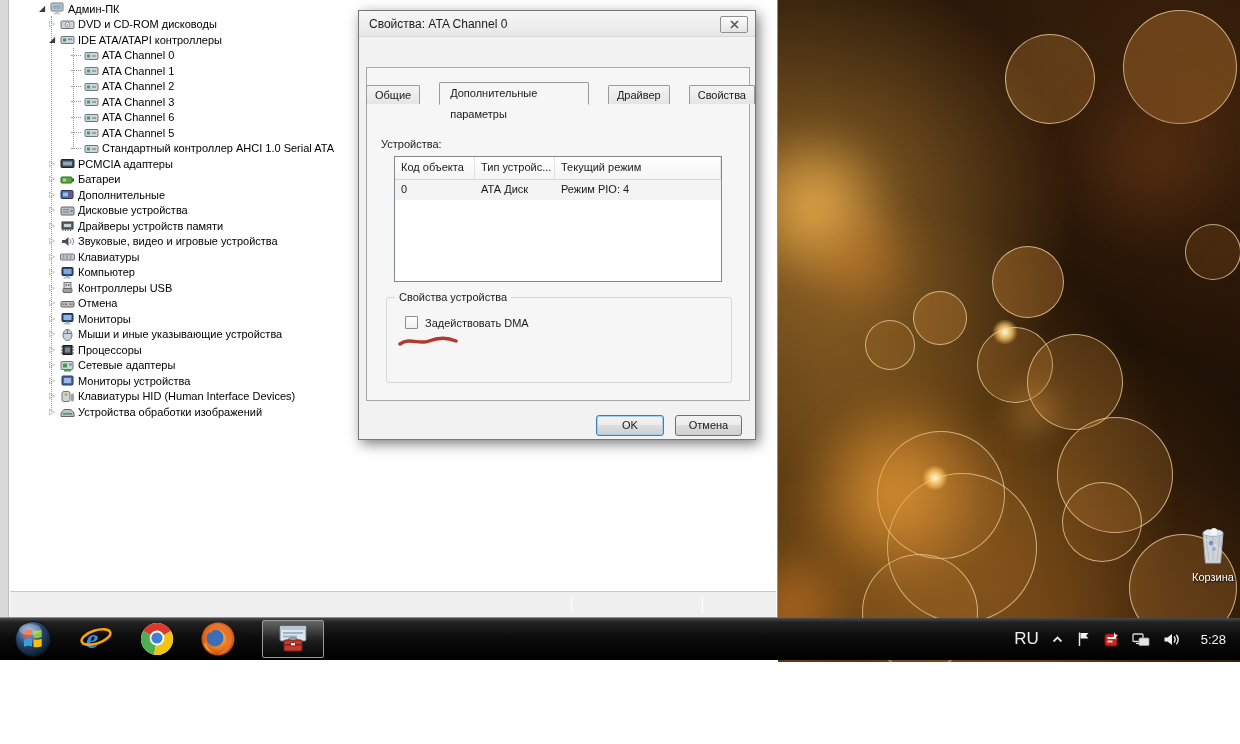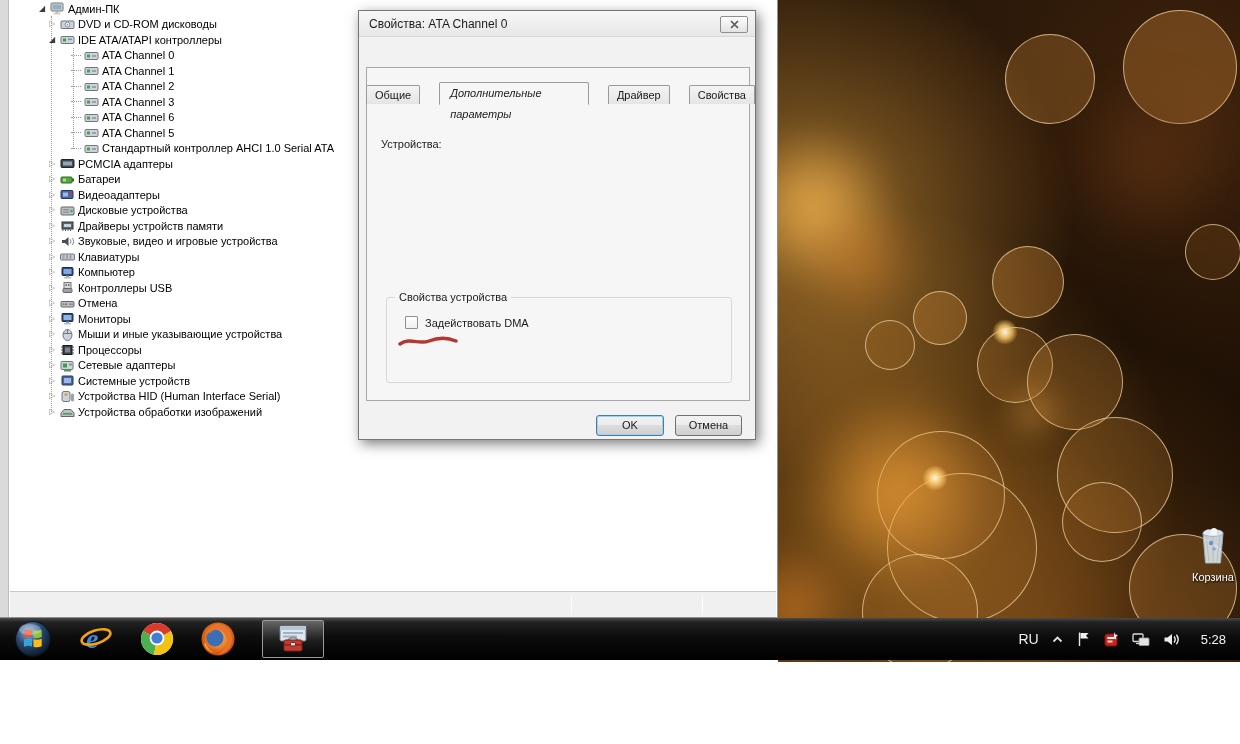--- a/index.html
+++ b/index.html
@@ -48,21 +48,21 @@
     background:linear-gradient(#f7f7f7,#e7e7e7);border-bottom:1px solid #d8d8d8;}
   #dlg-title{position:absolute;left:10px;top:0;line-height:26px;font-size:12px;color:#1c1c1c;}
   #dlg-close{position:absolute;right:7px;top:5px;width:28px;height:17px;border:1px solid #8f8f8f;
     border-radius:2px;background:linear-gradient(#fdfdfd,#e3e3e3);display:flex;
     align-items:center;justify-content:center;cursor:default;}
   #dlg-tabs{position:absolute;left:7px;top:33px;height:23px;display:flex;align-items:flex-end;gap:19px;z-index:3;margin-top:37px;}
   .tab{height:19px;padding:0 8px;font-size:11px;line-height:18px;color:#1a1a1a;
     background:linear-gradient(#f4f4f4,#e5e5e5);border:1px solid #9a9a9a;border-bottom:none;
     border-radius:2px 2px 0 0;}
   .tab.active{height:23px;line-height:21px;padding:0 10px;background:#f6f6f6;margin-bottom:-1px;
-    border-bottom:1px solid #f6f6f6;font-style:italic;}
+    border-bottom:1px solid #f6f6f6;}
   #dlg-panel{position:absolute;left:7px;top:56px;width:384px;height:334px;background:#f6f6f6;
     border:1px solid #a8a8a8;z-index:2;}
   .groupbox{position:absolute;border:1px solid #d8d8d8;border-radius:3px;}
   .groupbox .gtitle{position:absolute;top:-7px;left:8px;background:#f6f6f6;padding:0 4px;
     font-size:11px;color:#1a1a1a;}
   #group-channel{left:19px;top:17px;width:346px;height:45px;}
   #supported-row{position:absolute;left:12px;top:19px;font-size:11px;color:#1a1a1a;}
   #supported-row .val{margin-left:16px;}
   #devices-label{position:absolute;left:14px;top:70px;font-size:11px;color:#1a1a1a;}
   #devices-table{position:absolute;left:27px;top:88px;width:328px;height:126px;background:#fff;
@@ -88,21 +88,21 @@
 
   
   #taskbar{position:absolute;left:0;top:618px;width:1240px;height:42px;z-index:30;
     background:linear-gradient(#4a4a4a 0%,#222 10%,#0c0c0c 45%,#000 100%);
     display:flex;align-items:center;}
   #launchers{display:flex;align-items:center;gap:26px;padding-left:14px;}
   .launcher{display:flex;align-items:center;justify-content:center;cursor:default;}
   .launcher.active-app{width:62px;height:38px;border:1px solid #9a9a9a;border-radius:2px;
     background:linear-gradient(rgba(255,255,255,.30),rgba(255,255,255,.08) 55%,rgba(255,255,255,.02));}
   #tray{margin-left:auto;display:flex;align-items:center;gap:13px;padding-right:14px;}
-  #tray-language{font-size:14px;color:#f0f0f0;}
+  #tray-language{font-size:17px;color:#f0f0f0;}
   #tray-clock{font-size:13px;color:#f5f5f5;margin-left:8px;}
   .tray-ic{display:flex;align-items:center;justify-content:center;cursor:default;}
 
   
   #bottomband{position:absolute;left:0;top:660px;width:1240px;height:84px;background:#fff;z-index:29;}
   #watermark{position:absolute;left:758px;top:-10px;font-size:60px;font-weight:bold;
     letter-spacing:2px;color:#a3c9e8;opacity:.95;
     text-shadow:2px 2px 0 #cfe3f4,-1px -1px 0 #7fb2d8,1px -1px 0 #bcd8ee;}
 </style>
 </head>
@@ -263,21 +263,21 @@
             </svg></span>
           <span>Батареи</span>
         </div>
         <div class="tree-row" style="top: 187px; padding-left: 37px;">
           <span class="exp closed">▷</span>
           <span class="ticon"><svg width="15" height="13" viewBox="0 0 15 13">
               <rect x="1" y="2.5" width="12" height="8" rx="1" fill="#4a66a8" stroke="#26375e"></rect>
               <rect x="3" y="4.5" width="5" height="4" fill="#9db8e8"></rect>
               <rect x="9.5" y="4.5" width="2.5" height="2.5" fill="#c23b2e"></rect>
             </svg></span>
-          <span>Видеоадаптеры</span>
+          <span>Дополнительные</span>
         </div>
         <div class="tree-row" style="top: 202.5px; padding-left: 37px;">
           <span class="exp closed">▷</span>
           <span class="ticon"><svg width="15" height="13" viewBox="0 0 15 13">
               <rect x="1" y="3" width="13" height="8" rx="1" fill="#b9bfc6" stroke="#666"></rect>
               <circle cx="11.5" cy="7" r="1.2" fill="#49a050"></circle>
               <rect x="3" y="5" width="6" height="1.3" fill="#8a9099"></rect>
               <rect x="3" y="7.5" width="6" height="1.3" fill="#8a9099"></rect>
             </svg></span>
           <span>Дисковые устройства</span>
@@ -373,30 +373,30 @@
               <rect x="4" y="10.5" width="7" height="2" fill="#49a050"></rect>
             </svg></span>
           <span>Сетевые адаптеры</span>
         </div>
         <div class="tree-row" style="top: 373px; padding-left: 37px;">
           <span class="exp closed">▷</span>
           <span class="ticon"><svg width="15" height="13" viewBox="0 0 15 13">
               <rect x="2" y="2" width="11" height="9" rx="1" fill="#4a66a8" stroke="#26375e"></rect>
               <rect x="4" y="4" width="7" height="5" fill="#9db8e8"></rect>
             </svg></span>
-          <span>Системные устройств</span>
+          <span>Мониторы устройства</span>
         </div>
         <div class="tree-row" style="top: 388.5px; padding-left: 37px;">
           <span class="exp closed">▷</span>
           <span class="ticon"><svg width="15" height="13" viewBox="0 0 15 13">
               <rect x="2" y="1.5" width="8" height="10" rx="2" fill="#cdd3da" stroke="#6e7680"></rect>
               <circle cx="6" cy="4.5" r="1.5" fill="#caa53c"></circle>
               <rect x="11" y="3.5" width="3" height="8" rx="1.5" fill="#9aa2ab"></rect>
             </svg></span>
-          <span>Устройства HID (Human Interface Serial)</span>
+          <span>Клавиатуры HID (Human Interface Devices)</span>
         </div>
         <div class="tree-row" style="top: 404px; padding-left: 37px;">
           <span class="exp closed">▷</span>
           <span class="ticon"><svg width="15" height="13" viewBox="0 0 15 13">
               <path d="M1 8 l3 -3.5 h7 l3 3.5 v3.5 H1 z" fill="#b9bfc6" stroke="#666"></path>
               <rect x="3" y="8" width="9" height="1.6" fill="#49a050"></rect>
             </svg></span>
           <span>Устройства обработки изображений</span>
         </div>
       </div>
@@ -416,20 +416,32 @@
       </div>
     </div>
     <div id="dlg-tabs">
         <div class="tab">Общие</div>
         <div class="tab active">Дополнительные параметры</div>
         <div class="tab">Драйвер</div>
         <div class="tab">Свойства</div>
       </div>
     <div id="dlg-panel">
       <div id="devices-label">Устройства:</div>
+      <div id="devices-table">
+          <div class="tbl-header">
+            <div class="cell c0">Код объекта</div>
+            <div class="cell c1">Тип устройс...</div>
+            <div class="cell c2">Текущий режим</div>
+          </div>
+          <div class="tbl-row">
+            <div class="cell c0">0</div>
+            <div class="cell c1">АТА Диск</div>
+            <div class="cell c2">Режим PIO: 4</div>
+          </div>
+        </div>
       <div class="groupbox" id="group-device">
         <span class="gtitle">Свойства устройства</span>
         <div id="dma-row">
           <div id="dma-checkbox"></div>
           <span>Задействовать DMA</span>
         </div>
         <svg id="red-mark" viewBox="0 0 62 14">
           <path d="M3 10 C 13 3, 22 11, 32 7 S 52 4, 59 7" stroke="#b23830" stroke-width="3.4" fill="none" stroke-linecap="round"></path>
         </svg>
       </div>

